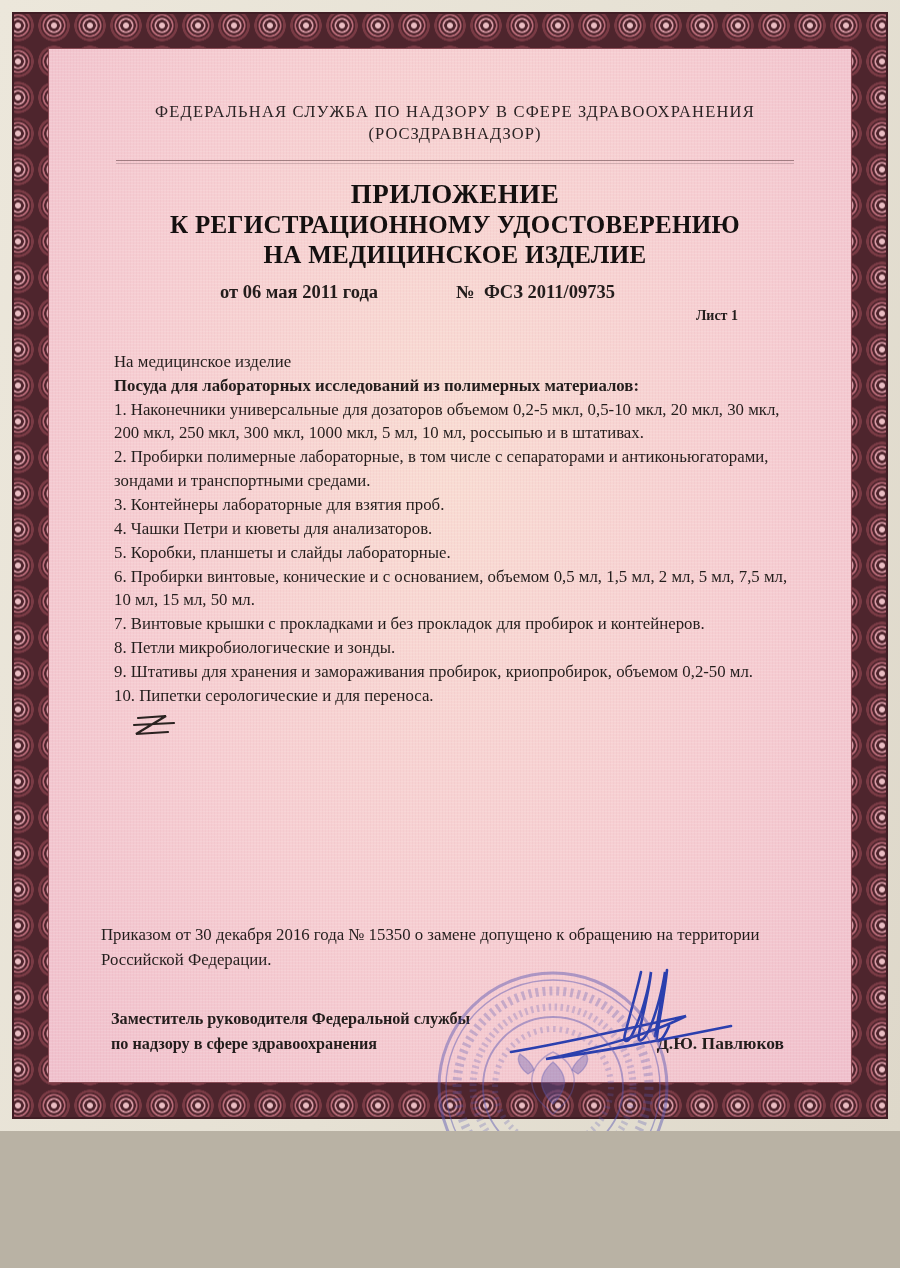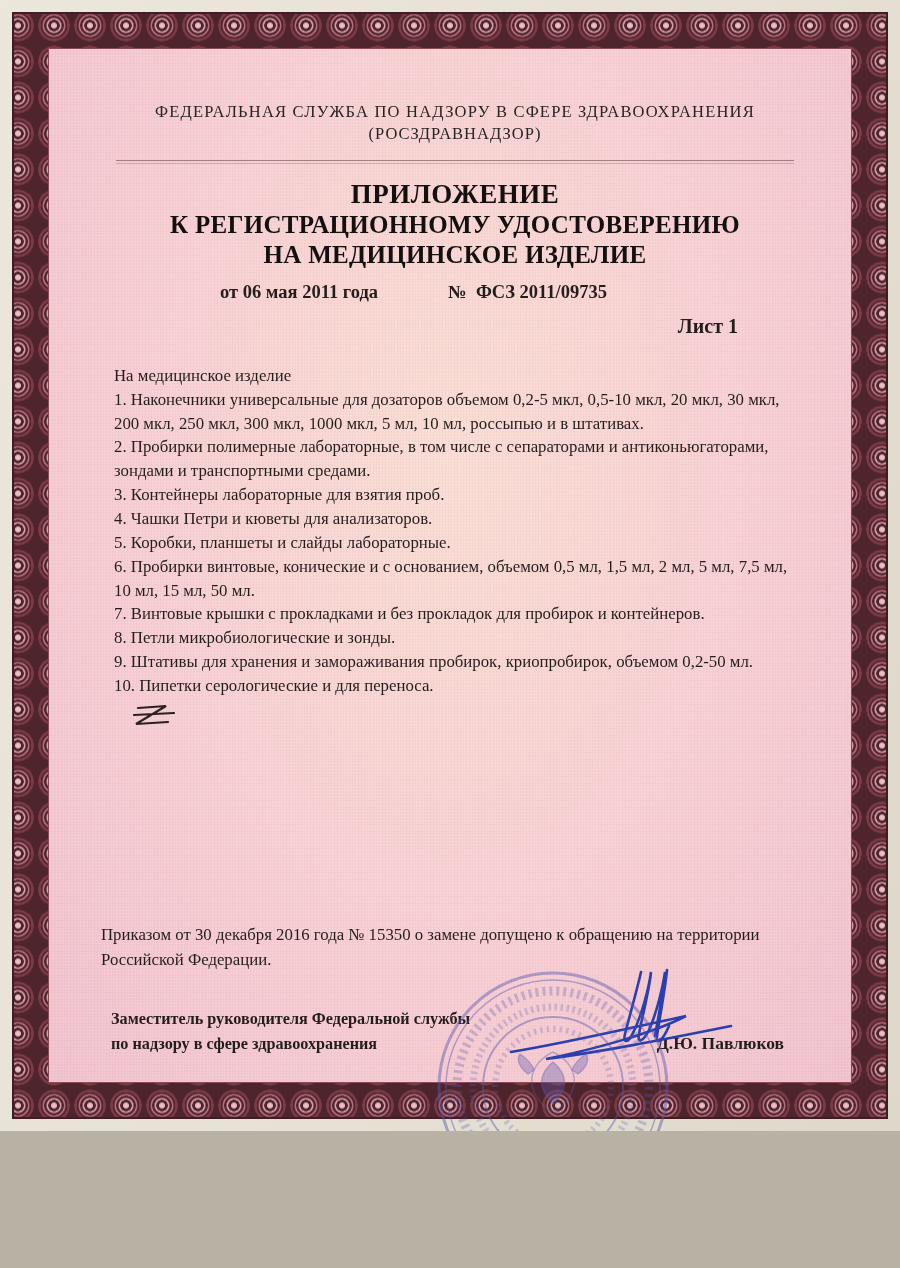--- a/index.html
+++ b/index.html
@@ -38,23 +38,23 @@
   .content{position:absolute;inset:0;padding:0 55px 0 65px;box-sizing:border-box;}
 
   .agency{margin-top:52px;text-align:center;font-size:16.5px;letter-spacing:1.2px;color:#2a2324;line-height:1.35;}
   .agency .l2{letter-spacing:1px;}
   .rule{margin:14px 2px 0 2px;height:2px;border-top:1px solid rgba(95,60,65,0.55);border-bottom:1px solid rgba(95,60,65,0.25);}
 
   .title{margin-top:14px;text-align:center;font-weight:bold;color:#141010;line-height:1.2;}
   .title .t1{font-size:27px;letter-spacing:0.5px;}
   .title .t2,.title .t3{font-size:25px;letter-spacing:0.3px;}
 
-  .regline{display:flex;margin-top:12px;padding-left:106px;font-weight:bold;font-size:18.5px;white-space:pre;}
+  .regline{display:flex;margin-top:12px;padding-left:106px;font-weight:bold;font-size:18.5px;white-space:pre;gap:8px;}
   .regline .num{margin-left:70px;}
-  .sheet{margin-top:12px;text-align:right;padding-right:58px;font-weight:bold;font-size:20px;}
+  .sheet{margin-top:5px;text-align:right;padding-right:58px;font-weight:bold;font-size:14px;}
 
   .bodytext{margin-top:26px;font-size:16.8px;line-height:1.42;}
   .bodytext p{margin:0;}
   .bodytext .subject{font-weight:bold;}
 
   .zmark{margin:4px 0 0 18px;display:block;}
 
   .bottom{position:absolute;left:52px;right:55px;bottom:26px;}
   .order{font-size:16.8px;line-height:1.45;margin:0 0 26px 0;}
   .sigrow{position:relative;display:flex;align-items:flex-end;justify-content:space-between;min-height:58px;}
@@ -92,20 +92,21 @@
 
       <div class="regline">
         <span class="date">от 06 мая 2011 года</span>
         <span class="num">№  ФСЗ 2011/09735</span>
       </div>
 
       <div class="sheet">Лист 1</div>
 
       <div class="bodytext">
         <p>На медицинское изделие</p>
+        <p class="subject">Посуда для лабораторных исследований из полимерных материалов:</p>
         <p>1. Наконечники универсальные для дозаторов объемом 0,2-5 мкл, 0,5-10 мкл, 20 мкл, 30 мкл, 200 мкл, 250 мкл, 300 мкл, 1000 мкл, 5 мл, 10 мл, россыпью и в штативах.</p>
         <p>2. Пробирки полимерные лабораторные, в том числе с сепараторами и антиконьюгаторами, зондами и транспортными средами.</p>
         <p>3. Контейнеры лабораторные для взятия проб.</p>
         <p>4. Чашки Петри и кюветы для анализаторов.</p>
         <p>5. Коробки, планшеты и слайды лабораторные.</p>
         <p>6. Пробирки винтовые, конические и с основанием, объемом 0,5 мл, 1,5 мл, 2 мл, 5 мл, 7,5 мл, 10 мл, 15 мл, 50 мл.</p>
         <p>7. Винтовые крышки с прокладками и без прокладок для пробирок и контейнеров.</p>
         <p>8. Петли микробиологические и зонды.</p>
         <p>9. Штативы для хранения и замораживания пробирок, криопробирок, объемом 0,2-50 мл.</p>
         <p>10. Пипетки серологические и для переноса.</p>

